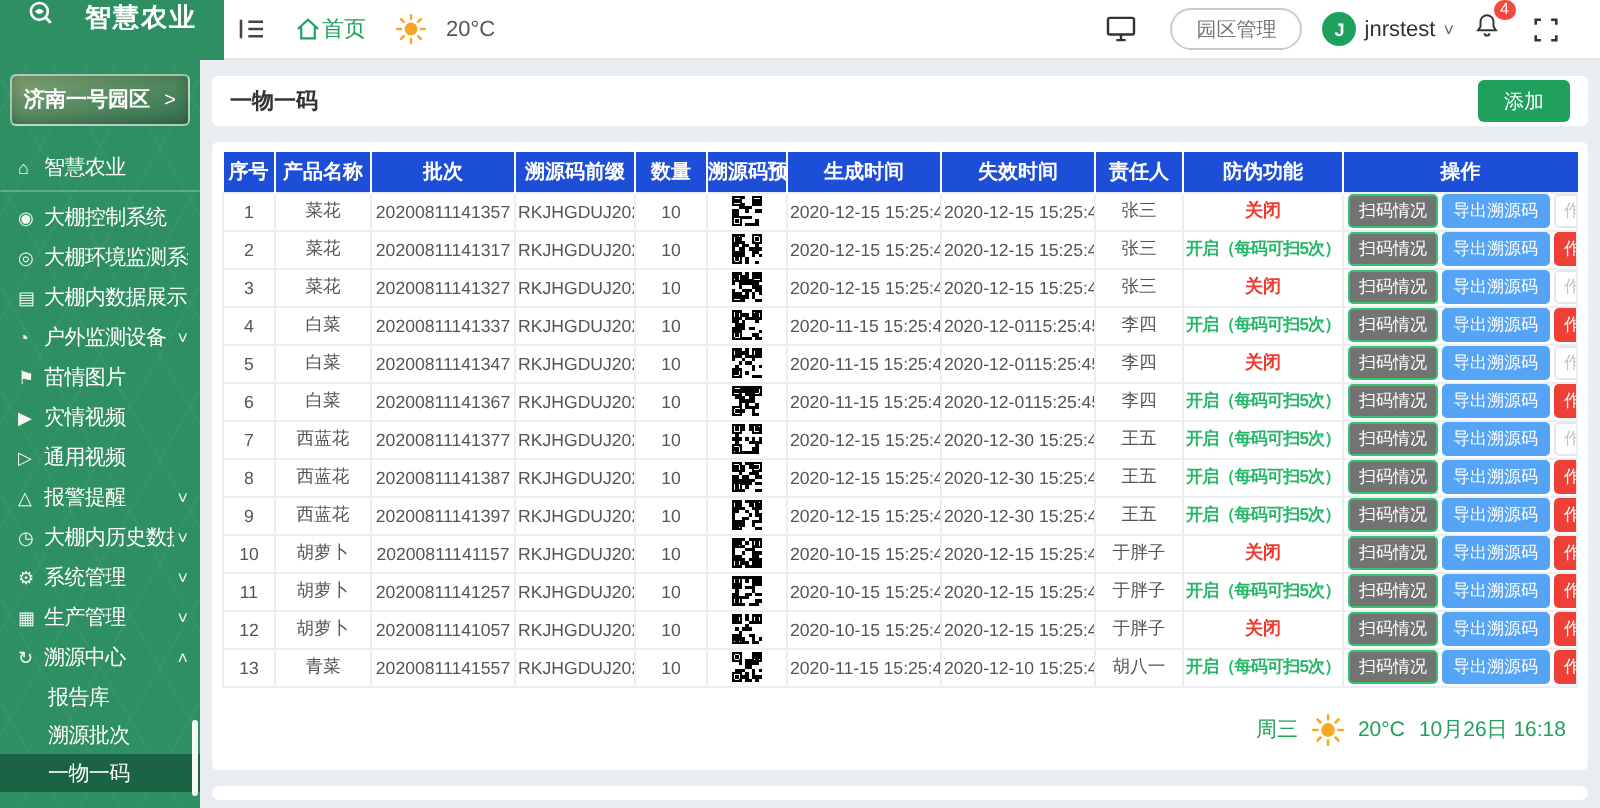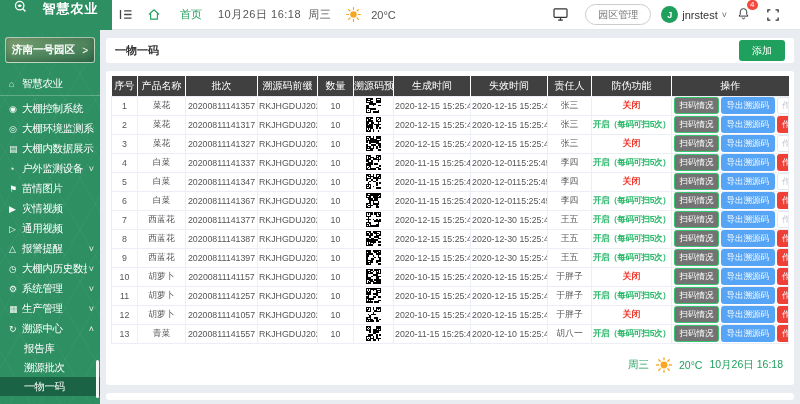--- a/index.html
+++ b/index.html
@@ -7,21 +7,21 @@
     font-family:"Liberation Sans","DejaVu Sans",sans-serif; background:#e9edf2; }
 
   
   .header { position:absolute; top:0; left:0; width:800px; height:30px;
     background:#fff; display:flex; align-items:center; border-bottom:1px solid #e3e7ec; z-index:5; }
   .logo-block { width:112px; height:30px; background:#2e8f62; color:#fff;
     display:flex; align-items:flex-start; justify-content:center; gap:16px; flex:none; }
   .logo-block .brand-txt { font-size:13px; font-weight:bold; letter-spacing:1px; }
   .platform-title { color:#1fa05c; font-size:15px; font-weight:bold; letter-spacing:2px; margin:0 12px 0 12px; }
   .hicon { display:inline-flex; align-items:center; margin:0 7px; }
-  .home-nav { display:flex; align-items:center; gap:20px; color:#1fa05c; font-size:11px; margin:0 8px; cursor:pointer; }
+  .home-nav { display:flex; align-items:center; gap:1px; color:#1fa05c; font-size:11px; margin:0 8px; cursor:pointer; }
   .hdate { color:#555; font-size:11px; margin:0 8px; letter-spacing:.5px; }
   .htemp { color:#555; font-size:11px; margin-left:3px; }
   .header-right { margin-left:auto; display:flex; align-items:center; gap:10px; padding-right:14px; }
   .pill-btn { border:1px solid #ccc; border-radius:11px; color:#777; font-size:10px;
     padding:2.5px 12px; background:#fff; cursor:pointer; }
   .avatar { width:17px; height:17px; border-radius:50%; background:#1fa05c; color:#fff;
     font-size:9px; display:flex; align-items:center; justify-content:center; font-weight:bold; }
   .user-group { display:flex; align-items:center; gap:4px; cursor:pointer; }
   .username { font-size:11px; color:#333; }
   .chev-dn { font-size:9px; color:#666; }
@@ -55,21 +55,21 @@
   
   .main { position:absolute; top:30px; left:100px; width:700px; height:374px; padding:8px 6px 0 6px; }
   .page-bar { background:#fff; border-radius:3px; height:25px; display:flex; align-items:center;
     justify-content:space-between; padding:0 9px; }
   .page-title { font-size:11px; font-weight:bold; color:#333; }
   .add-btn { background:#1fa05c; color:#fff; border:none; border-radius:3px; font-size:10px;
     padding:3.5px 13px; cursor:pointer; }
 
   .table-card { background:#fff; border-radius:3px; margin-top:8px; padding:5px 5px 5px; }
   table.data { width:100%; border-collapse:collapse; table-layout:fixed; }
-  table.data th { background:#404040; color:#fff; font-size:10px; font-weight:normal; height:20px;
+  table.data th { background:#1d4ed8; color:#fff; font-size:10px; font-weight:bold; height:20px;
     border-right:1px solid rgba(255,255,255,.35); white-space:nowrap; overflow:hidden; }
   table.data th:last-child { border-right:none; }
   table.data td { border:1px solid #ebeef5; text-align:center; height:19px; font-size:8.8px;
     color:#555; white-space:nowrap; overflow:hidden; padding:0 1px; }
   .qr { display:inline-flex; vertical-align:middle; cursor:pointer; }
   .sec-off { color:#ef3b30; font-size:9px; font-weight:bold; }
   .sec-on  { color:#27b768; font-size:8.5px; font-weight:bold; letter-spacing:-.4px; }
   .btn { display:inline-block; font-size:8.5px; border-radius:2.5px; padding:2px 4.5px;
     margin:0 1px; color:#fff; border:1px solid transparent; cursor:pointer; line-height:1.2; }
   .btn-scan { background:#737373; border-color:#35c56d; }
@@ -97,23 +97,20 @@
   <span class="hicon">
     <svg viewBox="0 0 14 12" width="14" height="11" fill="none" stroke="#444" stroke-width="1.4">
       <path d="M1 1 v10 M5 2 h8 M5 6 h8 M5 10 h8"></path>
     </svg>
   </span>
   <span class="home-nav">
     <svg viewBox="0 0 14 13" width="12" height="11" fill="none" stroke="#1fa05c" stroke-width="1.3">
       <path d="M1 6.5 L7 1 l6 5.5 M3 5.5 V12 h8 V5.5"></path>
     </svg>
     <span>首页</span>
-  </span>
-  <span class="hdate">
-    <span>10月26日 16:18</span>&nbsp;&nbsp;<span>周三</span>
   </span>
   <span class="hicon">
     <svg viewBox="0 0 20 20" width="15" height="15">
       <circle cx="10" cy="10" r="4.3" fill="#f7a723"></circle>
       <g stroke="#f7a723" stroke-width="1.6" stroke-linecap="round">
         <path d="M10 .8 V3.4 M10 16.6 V19.2 M.8 10 H3.4 M16.6 10 H19.2 M3.4 3.4 L5.3 5.3 M14.7 14.7 L16.6 16.6 M3.4 16.6 L5.3 14.7 M14.7 5.3 L16.6 3.4"></path>
       </g>
     </svg>
   </span>
   <span class="htemp">20°C</span>

